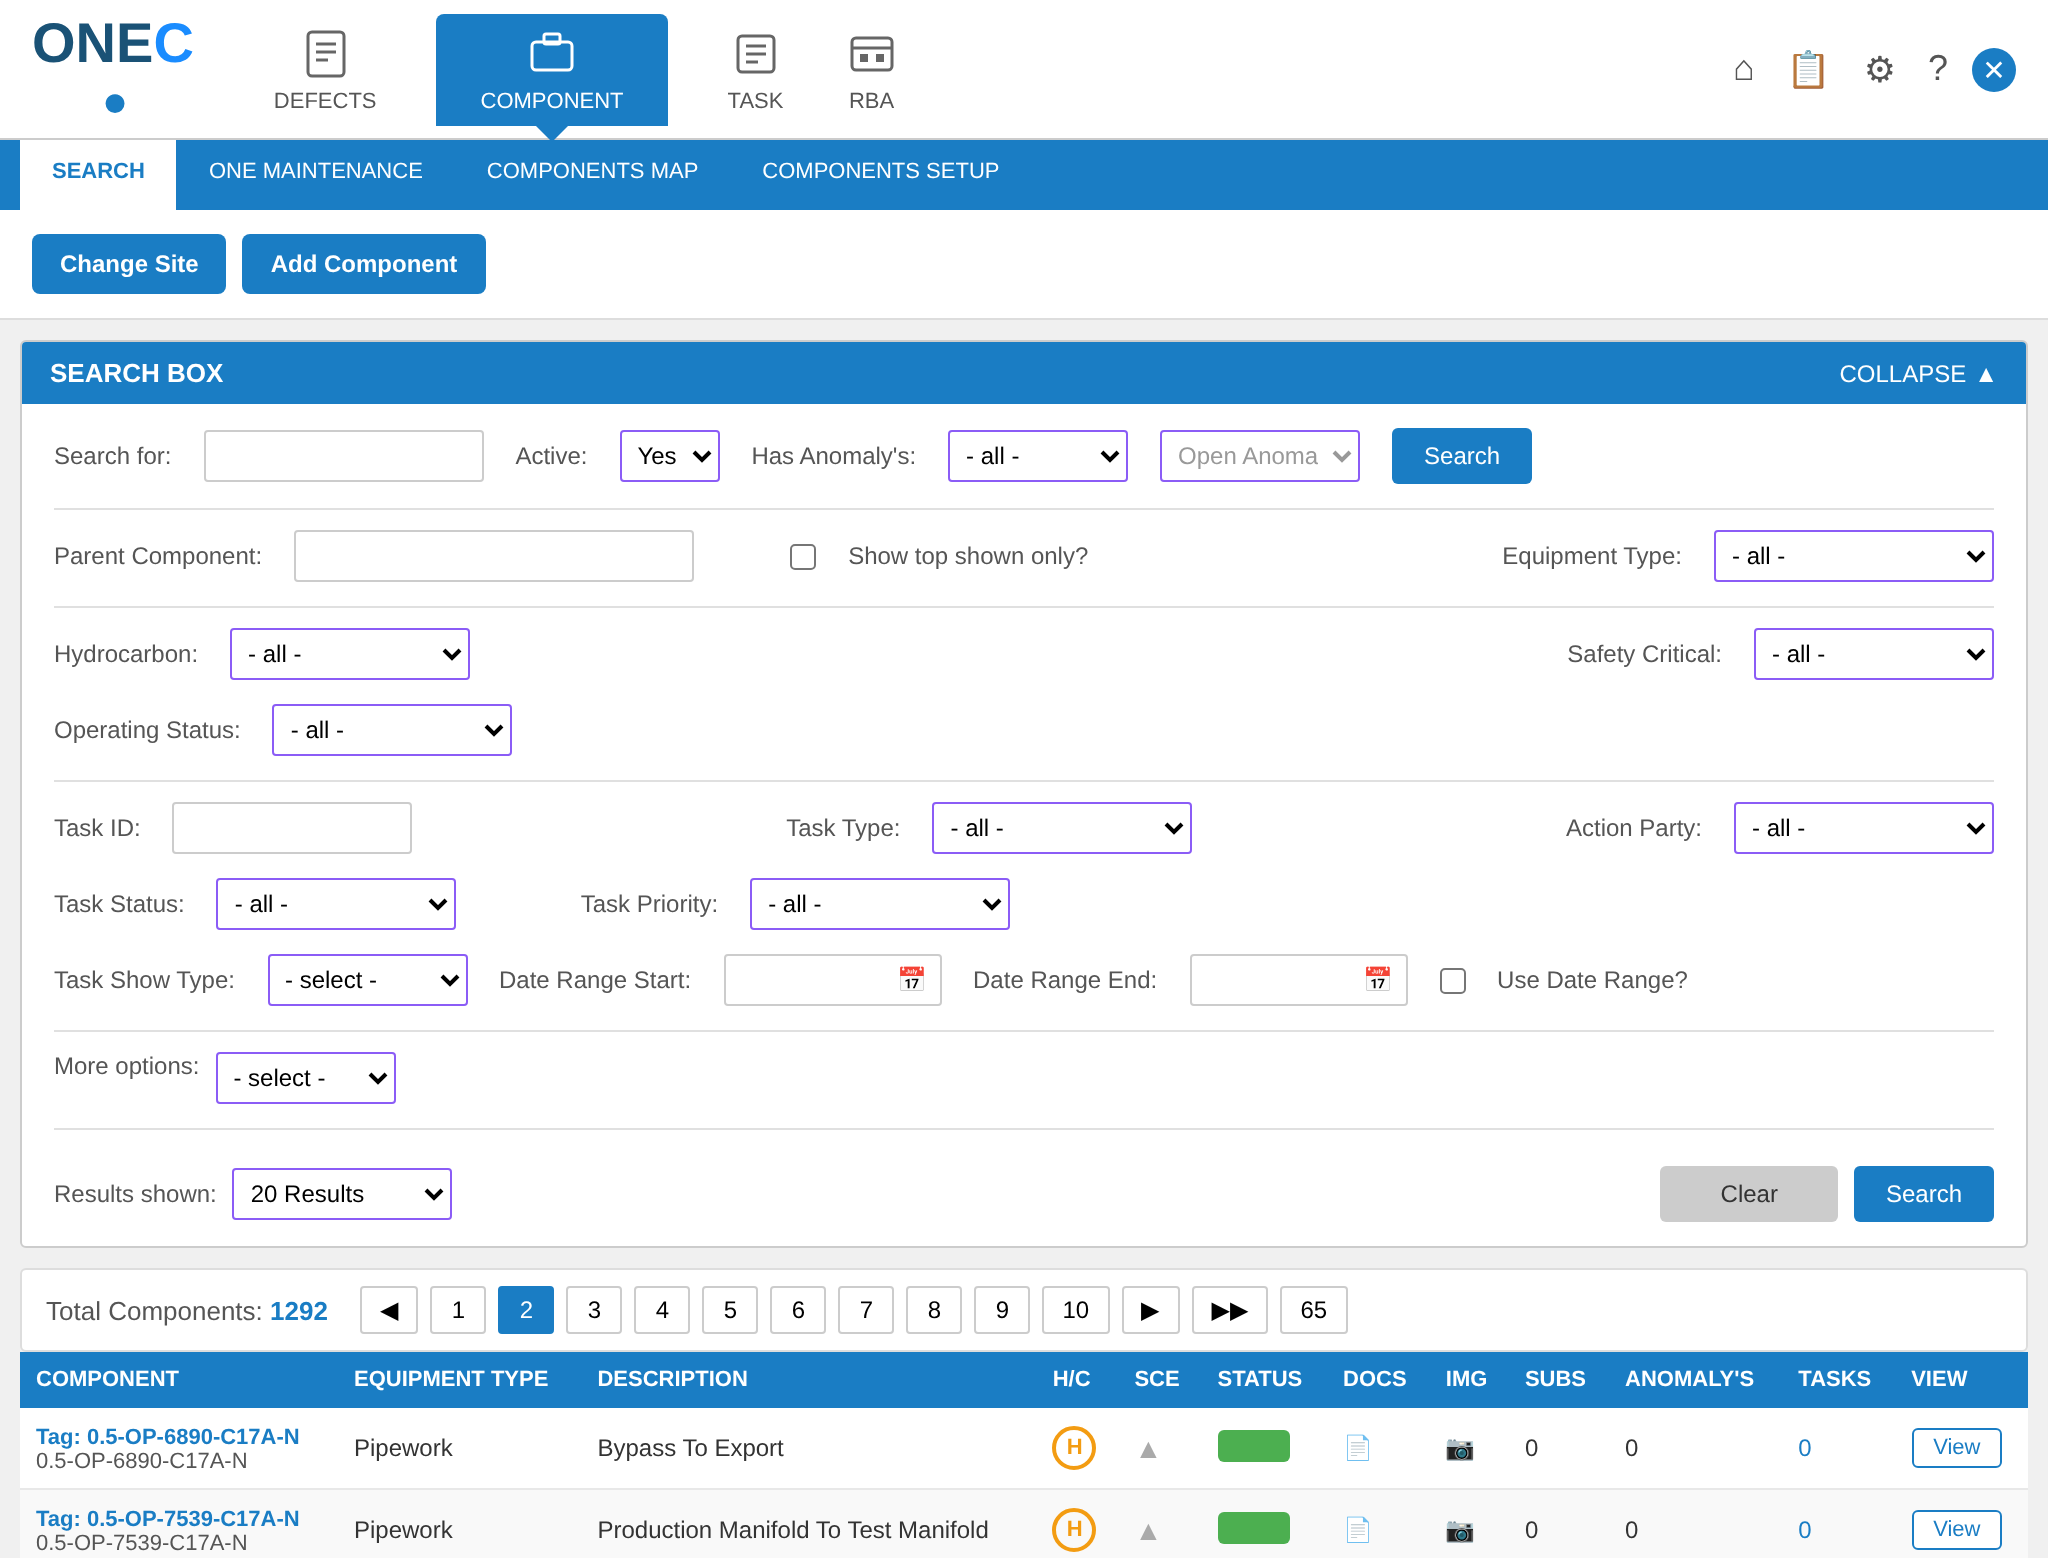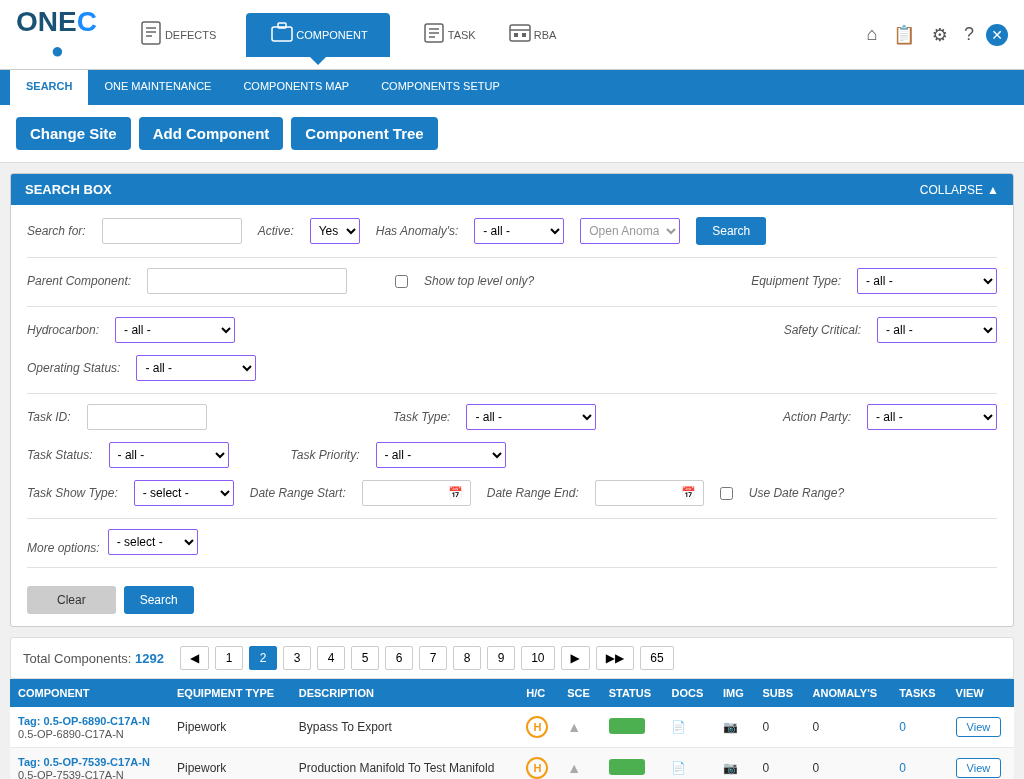--- a/index.html
+++ b/index.html
@@ -4,48 +4,48 @@
   <style>
     * { box-sizing: border-box; margin: 0; padding: 0; }
     body { font-family: Arial, sans-serif; font-size: 12px; background: #f0f0f0; color: #333; }
 
     
     .header { background: #fff; border-bottom: 1px solid #ccc; display: flex; align-items: center; padding: 8px 16px; height: 70px; }
     .logo { display: flex; align-items: center; margin-right: 40px; flex-direction: column; }
     .logo-text { font-size: 28px; font-weight: bold; color: #1a5276; }
     .logo-c { color: #1a8cff; }
     .nav-items { display: flex; gap: 30px; flex: 1; align-items: center; }
-    .nav-item { display: flex; flex-direction: row; align-items: center; cursor: pointer; color: #555; font-size: 11px; text-transform: uppercase; }
+    .nav-item { display: flex; flex-direction: column; align-items: center; cursor: pointer; color: #555; font-size: 11px; text-transform: uppercase; }
     .nav-item svg { margin-bottom: 4px; }
     .nav-item.active { background: #1a7dc4; color: #fff; padding: 6px 20px; border-radius: 4px 4px 0 0; position: relative; }
     .nav-item.active::after { content: ''; position: absolute; bottom: -8px; left: 50%; transform: translateX(-50%); width: 0; height: 0; border-left: 8px solid transparent; border-right: 8px solid transparent; border-top: 8px solid #1a7dc4; }
     .header-right { display: flex; align-items: center; gap: 8px; }
     .header-icon-btn { background: none; border: none; cursor: pointer; color: #555; font-size: 18px; padding: 4px; }
     .close-btn { background: #1a7dc4; border: none; cursor: pointer; color: #fff; border-radius: 50%; width: 22px; height: 22px; font-size: 14px; display: flex; align-items: center; justify-content: center; }
 
     
     .subnav { background: #1a7dc4; display: flex; gap: 0; padding: 0 10px; }
     .subnav-item { color: #fff; padding: 10px 16px; cursor: pointer; font-size: 11px; text-transform: uppercase; border-bottom: 3px solid transparent; }
     .subnav-item.active { background: #fff; color: #1a7dc4; font-weight: bold; }
 
     
     .page-title-bar { background: #fff; padding: 12px 16px; display: flex; align-items: center; justify-content: space-between; border-bottom: 1px solid #ddd; }
     .page-title { font-size: 20px; color: #1a7dc4; font-weight: bold; }
     .page-title span { color: #333; }
     .title-buttons { display: flex; gap: 8px; }
-    .btn-blue { background: #1a7dc4; color: #fff; border: none; padding: 8px 14px; border-radius: 4px; cursor: pointer; font-size: 15px; font-weight: bold; }
+    .btn-blue { background: #1a7dc4; color: #fff; border: none; padding: 8px 14px; border-radius: 4px; cursor: pointer; font-size: 12px; font-weight: bold; }
 
     
     .search-box-container { background: #fff; margin: 10px; border: 1px solid #ccc; border-radius: 3px; }
     .search-box-header { background: #1a7dc4; color: #fff; padding: 8px 14px; display: flex; justify-content: space-between; align-items: center; font-weight: bold; font-size: 13px; border-radius: 2px 2px 0 0; }
     .collapse-btn { background: none; border: none; color: #fff; cursor: pointer; font-size: 12px; display: flex; align-items: center; gap: 4px; justify-content: flex-end; }
 
     .search-body { padding: 12px 16px; }
     .search-row { display: flex; align-items: center; gap: 16px; margin-bottom: 12px; flex-wrap: wrap; }
-    .form-label { font-size: 12px; color: #555; white-space: nowrap; font-style: italic; }
+    .form-label { font-size: 12px; color: #555; white-space: nowrap; }
     .form-input { border: 1px solid #ccc; padding: 4px 6px; font-size: 12px; border-radius: 2px; height: 26px; }
     .form-select { border: 1px solid #8b5cf6; padding: 3px 4px; font-size: 12px; border-radius: 2px; height: 26px; background: #fff; }
 
     .search-divider { border-top: 1px solid #e0e0e0; margin: 4px 0 10px 0; }
 
     .btn-search { background: #1a7dc4; color: #fff; border: none; padding: 5px 16px; border-radius: 3px; cursor: pointer; font-size: 12px; height: 28px; }
     .btn-clear { background: #ccc; color: #333; border: none; padding: 5px 30px; border-radius: 3px; cursor: pointer; font-size: 12px; height: 28px; }
     .total-label { font-size: 13px; color: #555; margin-right: 10px; }
     .page-btn { border: 1px solid #ccc; background: #fff; padding: 4px 9px; cursor: pointer; font-size: 12px; border-radius: 2px; min-width: 28px; }
     .page-btn.active { background: #1a7dc4; color: #fff; border-color: #1a7dc4; }
@@ -59,21 +59,21 @@
     tbody tr:nth-child(even) { background: #f9f9f9; }
     tbody td { padding: 7px 8px; vertical-align: middle; }
     .tag-cell { color: #1a7dc4; font-weight: bold; font-size: 11px; }
     .tag-sub { color: #555; font-size: 11px; display: block; }
     .status-green { background: #4caf50; width: 36px; height: 16px; border-radius: 3px; display: inline-block; }
     .status-icon { color: #f39c12; font-size: 16px; font-weight: bold; border: 2px solid #f39c12; border-radius: 50%; width: 22px; height: 22px; display: inline-flex; align-items: center; justify-content: center; }
     .triangle-icon { color: #aaa; font-size: 14px; }
     .link-blue { color: #1a7dc4; text-decoration: none; cursor: pointer; }
     .btn-view { background: #fff; border: 1px solid #1a7dc4; color: #1a7dc4; padding: 3px 10px; border-radius: 3px; cursor: pointer; font-size: 11px; }
 
-    .more-options-row { display: flex; align-items: flex-end; gap: 8px; }
+    .more-options-row { display: flex; align-items: flex-start; gap: 8px; }
     .results-shown-row { display: flex; align-items: center; justify-content: space-between; padding-top: 8px; }
     .results-shown-left { display: flex; align-items: center; gap: 8px; }
     .results-shown-right { display: flex; gap: 8px; }
     select { cursor: pointer; }
     input[type=text] { cursor: text; }
     input[type=checkbox] { cursor: pointer; }
   </style>
 </head>
 <body>
 
@@ -141,21 +141,20 @@
   <div class="subnav-item active">SEARCH</div>
   <div class="subnav-item">ONE MAINTENANCE</div>
   <div class="subnav-item">COMPONENTS MAP</div>
   <div class="subnav-item">COMPONENTS SETUP</div>
 </div>
 
 <div class="page-title-bar">
   <div class="title-buttons">
     <button class="btn-blue">Change Site</button>
     <button class="btn-blue">Add Component</button>
-    <button class="btn-blue">Component Tree</button>
   </div>
 </div>
 
 <div class="search-box-container">
   <div class="search-box-header">
     <span>SEARCH BOX</span>
     <button class="collapse-btn">
       <span>COLLAPSE</span>
       <span>▲</span>
     </button>
@@ -185,21 +184,21 @@
     </div>
 
     <div class="search-divider"></div>
 
     <div class="search-row">
       <label class="form-label">Parent Component:</label>
       <input type="text" class="form-input" style="width: 200px;" value="">
 
       <span style="width:16px;"></span>
       <input type="checkbox" style="">
-      <label class="form-label">Show top level only?</label>
+      <label class="form-label">Show top shown only?</label>
 
       <span style="flex:1;"></span>
       <label class="form-label">Equipment Type:</label>
       <select class="form-select" style="width:140px;">
         <option>- all -</option>
       </select>
     </div>
 
     <div class="search-divider"></div>
 
@@ -282,20 +281,26 @@
     <div class="search-row more-options-row">
       <label class="form-label">More options:</label>
       <select class="form-select" style="width:90px;">
         <option>- select -</option>
       </select>
     </div>
 
     <div class="search-divider"></div>
 
     <div class="results-shown-row">
+      <div class="results-shown-left">
+        <label class="form-label">Results shown:</label>
+        <select class="form-select" style="width:110px;">
+          <option>20 Results</option><option>50 Results</option><option>100 Results</option>
+        </select>
+      </div>
       <div class="results-shown-right">
         <button class="btn-clear">Clear</button>
         <button class="btn-search">Search</button>
       </div>
     </div>
   </div>
 </div>
 
 <div style="background:#fff;margin:8px 10px 0 10px;padding:8px 12px;border:1px solid #ddd;border-radius:3px;display:flex;align-items:center;gap:6px;">
   <span class="total-label">

